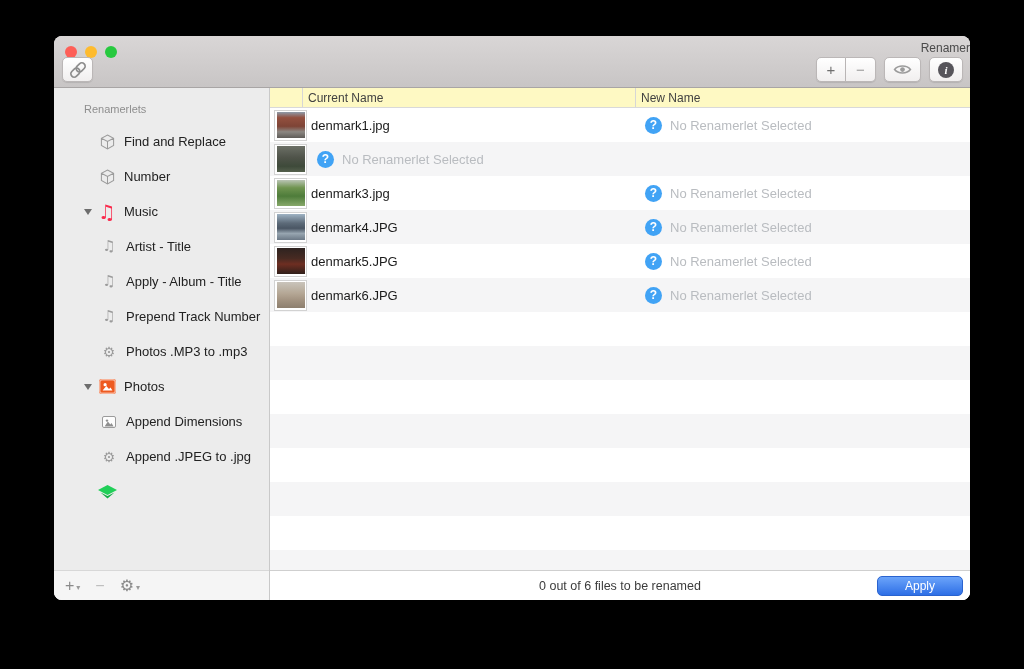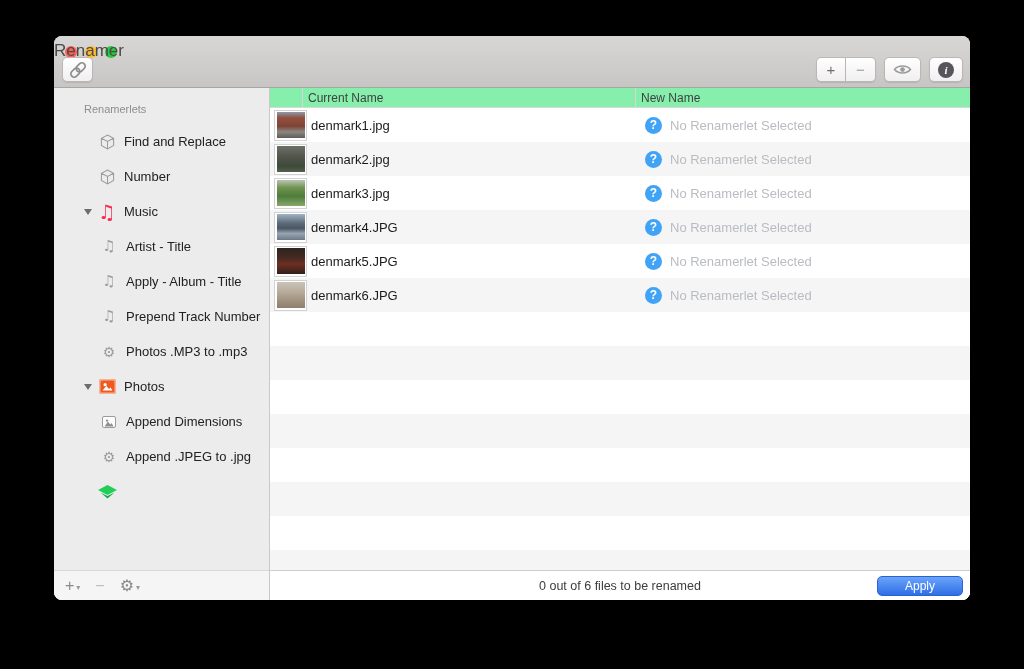--- a/index.html
+++ b/index.html
@@ -8,21 +8,21 @@
   .window { position:absolute; left:54px; top:36px; width:916px; height:564px;
     border-radius:8px; overflow:hidden; background:#fff;
     box-shadow:0 22px 60px rgba(0,0,0,.65); display:flex; flex-direction:column; }
 
   
   .toolbar { height:52px; flex:0 0 auto; position:relative;
     background:linear-gradient(#d9d6d6,#c8c5c5); border-bottom:1px solid #a8a5a5; }
   .traffic { position:absolute; top:10px; left:11px; display:flex; gap:8px; }
   .light { width:12px; height:12px; border-radius:50%; }
   .light.red { background:#fe5f57; } .light.yellow { background:#febb2e; } .light.green { background:#27c93f; }
-  .win-title { position:absolute; top:5px; left:0; right:0; text-align:left; font-size:17px; color:#4a4a4a; }
+  .win-title { position:absolute; top:5px; left:0; right:0; text-align:right; font-size:12px; color:#4a4a4a; }
   .tb-btn { height:25px; border-radius:5px; background:linear-gradient(#ffffff,#f1efef);
     border:1px solid #bbb7b7; box-shadow:0 1px 1px rgba(0,0,0,.10);
     display:flex; align-items:center; justify-content:center; color:#6f6f6f; }
   .link-btn { position:absolute; left:8px; top:21px; width:31px; }
   .tb-right { position:absolute; right:7px; top:21px; display:flex; gap:8px; align-items:center; }
   .seg { display:flex; }
   .seg .tb-btn { width:30px; border-radius:0; font-size:15px; }
   .seg .tb-btn:first-child { border-radius:5px 0 0 5px; }
   .seg .tb-btn:last-child { border-radius:0 5px 5px 0; border-left:none; color:#9a9a9a; }
   .eye-btn { width:37px; }
@@ -57,21 +57,21 @@
     display:flex; align-items:flex-end; justify-content:center; }
   .sb-footer { position:absolute; bottom:0; left:0; right:0; height:30px;
     background:rgba(245,245,245,.93); border-top:1px solid #d8d8d8;
     display:flex; align-items:center; padding-left:11px; gap:15px; }
   .sbf-btn { display:flex; align-items:center; gap:2px; color:#8a8a8a; font-size:16px; line-height:1; }
   .sbf-btn.dim { color:#bdbdbd; }
   .chev { font-size:8px; color:#9a9a9a; transform:translateY(2px); }
 
   
   .main { flex:1; display:flex; flex-direction:column; background:#fff; min-width:0; }
-  .thead { height:20px; flex:0 0 auto; background:#86efac; border-bottom:1px solid #d9d9d9;
+  .thead { height:20px; flex:0 0 auto; background:#fef9c3; border-bottom:1px solid #d9d9d9;
     display:flex; font-size:12px; color:#414141; }
   .th { display:flex; align-items:center; }
   .th-icon { width:33px; border-right:1px solid #d6d6d6; }
   .th-current { width:333px; border-right:1px solid #d6d6d6; padding-left:5px; }
   .th-new { flex:1; padding-left:5px; }
   .tbody { flex:1; overflow:hidden; }
   .trow { height:34px; display:flex; align-items:center; }
   .trow:nth-child(even) { background:#f5f5f6; }
   .cell-thumb { width:38px; flex:0 0 auto; display:flex; padding-left:5px; }
   .thumb { width:31px; height:29px; background:#fff; padding:1.5px; box-shadow:0 0 0 1px #d2d2d2; }
@@ -261,21 +261,20 @@
       <span class="new-status">No Renamerlet Selected</span>
     </div>
   </div>
 
   <div class="trow">
     <div class="cell-thumb">
       <div class="thumb">
                 <div class="thumb-img" style="background: linear-gradient(rgb(107, 111, 102) 0%, rgb(79, 83, 73) 45%, rgb(62, 74, 58) 78%, rgb(85, 96, 77) 100%);"></div>
               </div>
     </div>
-    <div class="cell-current">denmark2.jpg</div>
     <div class="cell-new">
       <span class="help-ic">?</span>
       <span class="new-status">No Renamerlet Selected</span>
     </div>
   </div>
 
   <div class="trow">
     <div class="cell-thumb">
       <div class="thumb">
                 <div class="thumb-img" style="background: linear-gradient(rgb(185, 196, 180) 0%, rgb(111, 148, 80) 30%, rgb(78, 124, 58) 62%, rgb(135, 168, 106) 100%);"></div>

